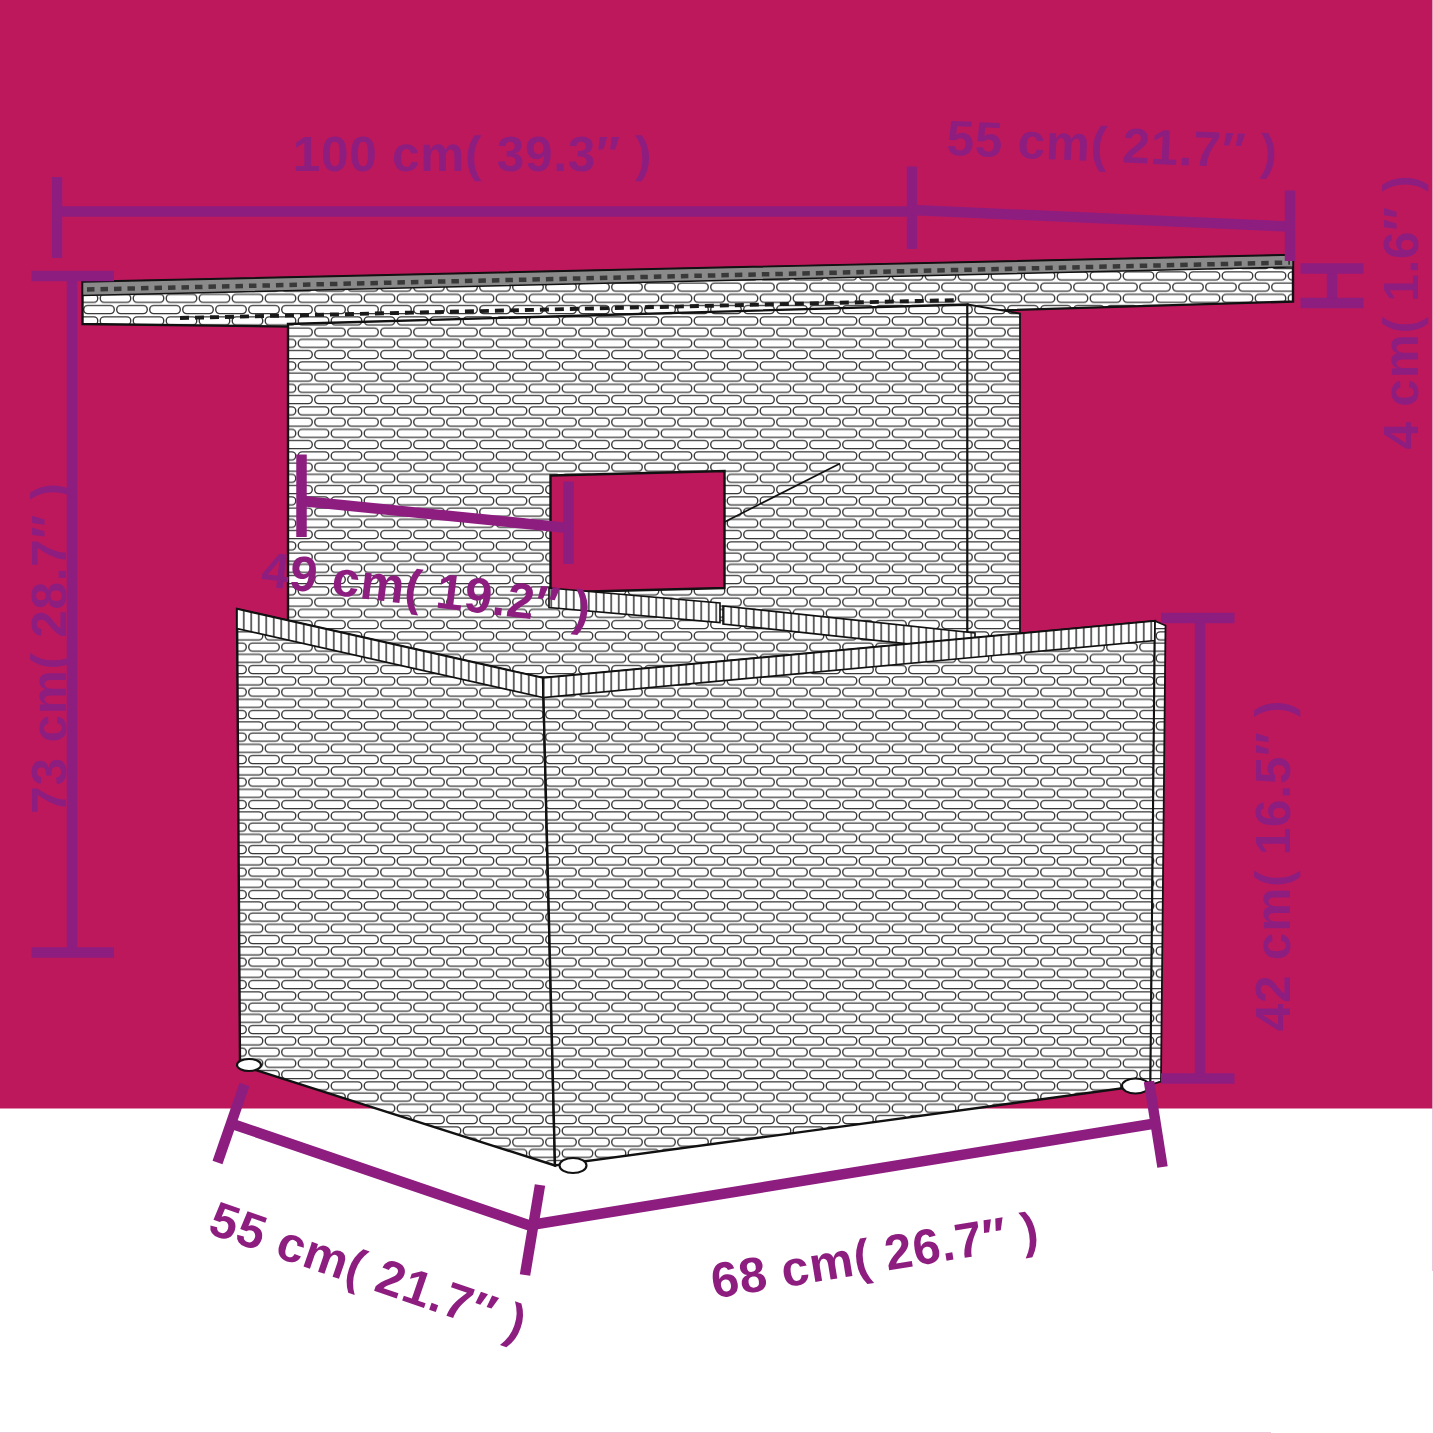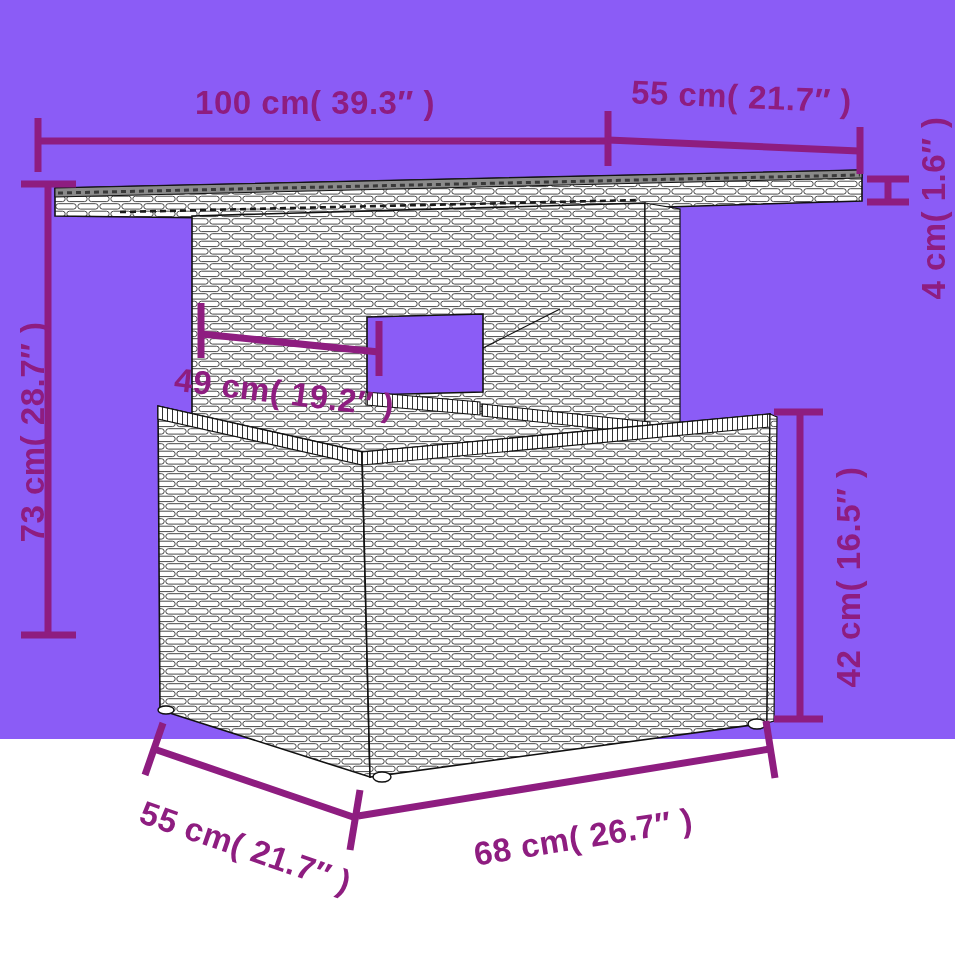--- a/index.html
+++ b/index.html
@@ -8,21 +8,21 @@
     background: #ffffff;
     width: 955px;
     height: 955px;
     overflow: hidden;
     font-family: "Liberation Sans", sans-serif;
   }
   .stage {
     position: relative;
     width: 955px;
     height: 739px;
-    background: #8b5cf6;
+    background: #be185d;
   }
   svg { display: block; }
 
   
   .panel   { fill: url(#wicker); stroke: #111; stroke-width: 1.6; }
   .sliver  { fill: url(#wicker); stroke: #111; stroke-width: 1.2; }
   .tubeband{ fill: url(#tube);   stroke: #111; stroke-width: 1.1; }
   .dashline{ fill: none; stroke: #1a1a1a; stroke-width: 2.6; stroke-dasharray: 6 4; }
   .speckle { fill: none; stroke: #2a2a2a; stroke-width: 3;   stroke-dasharray: 5 4; opacity: .85; }
   .foot    { fill: #ffffff; stroke: #111; stroke-width: 1.4; }

